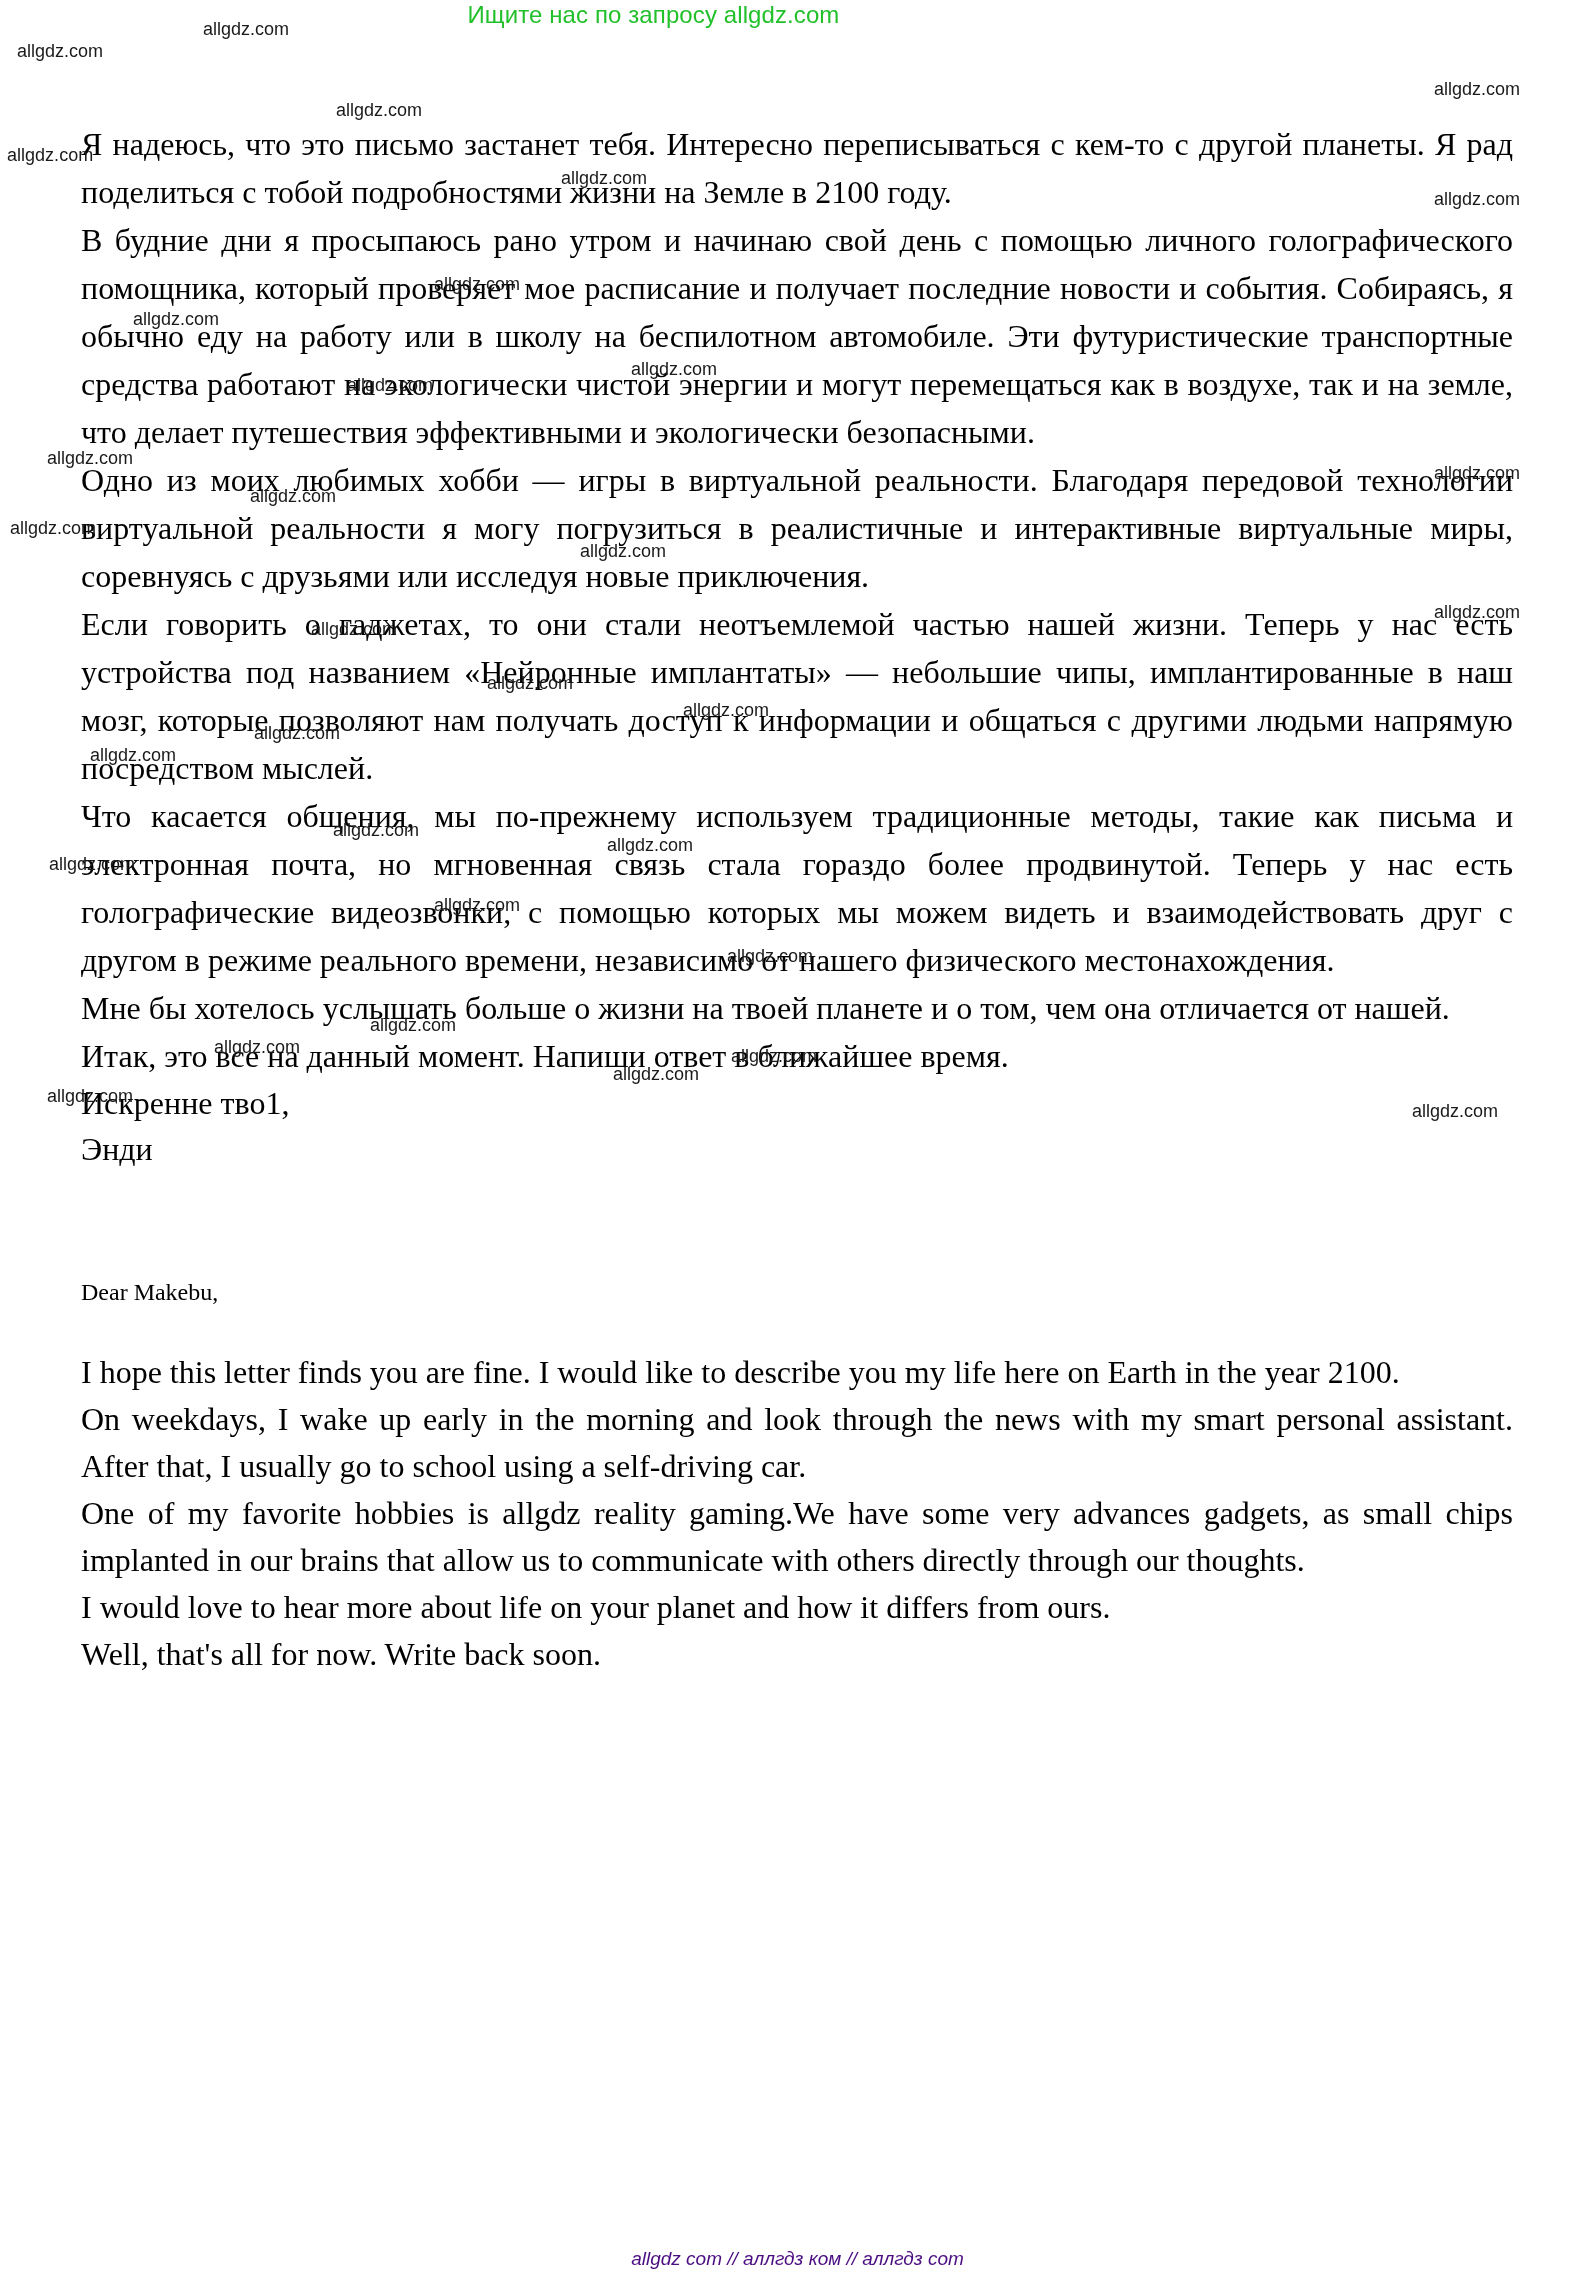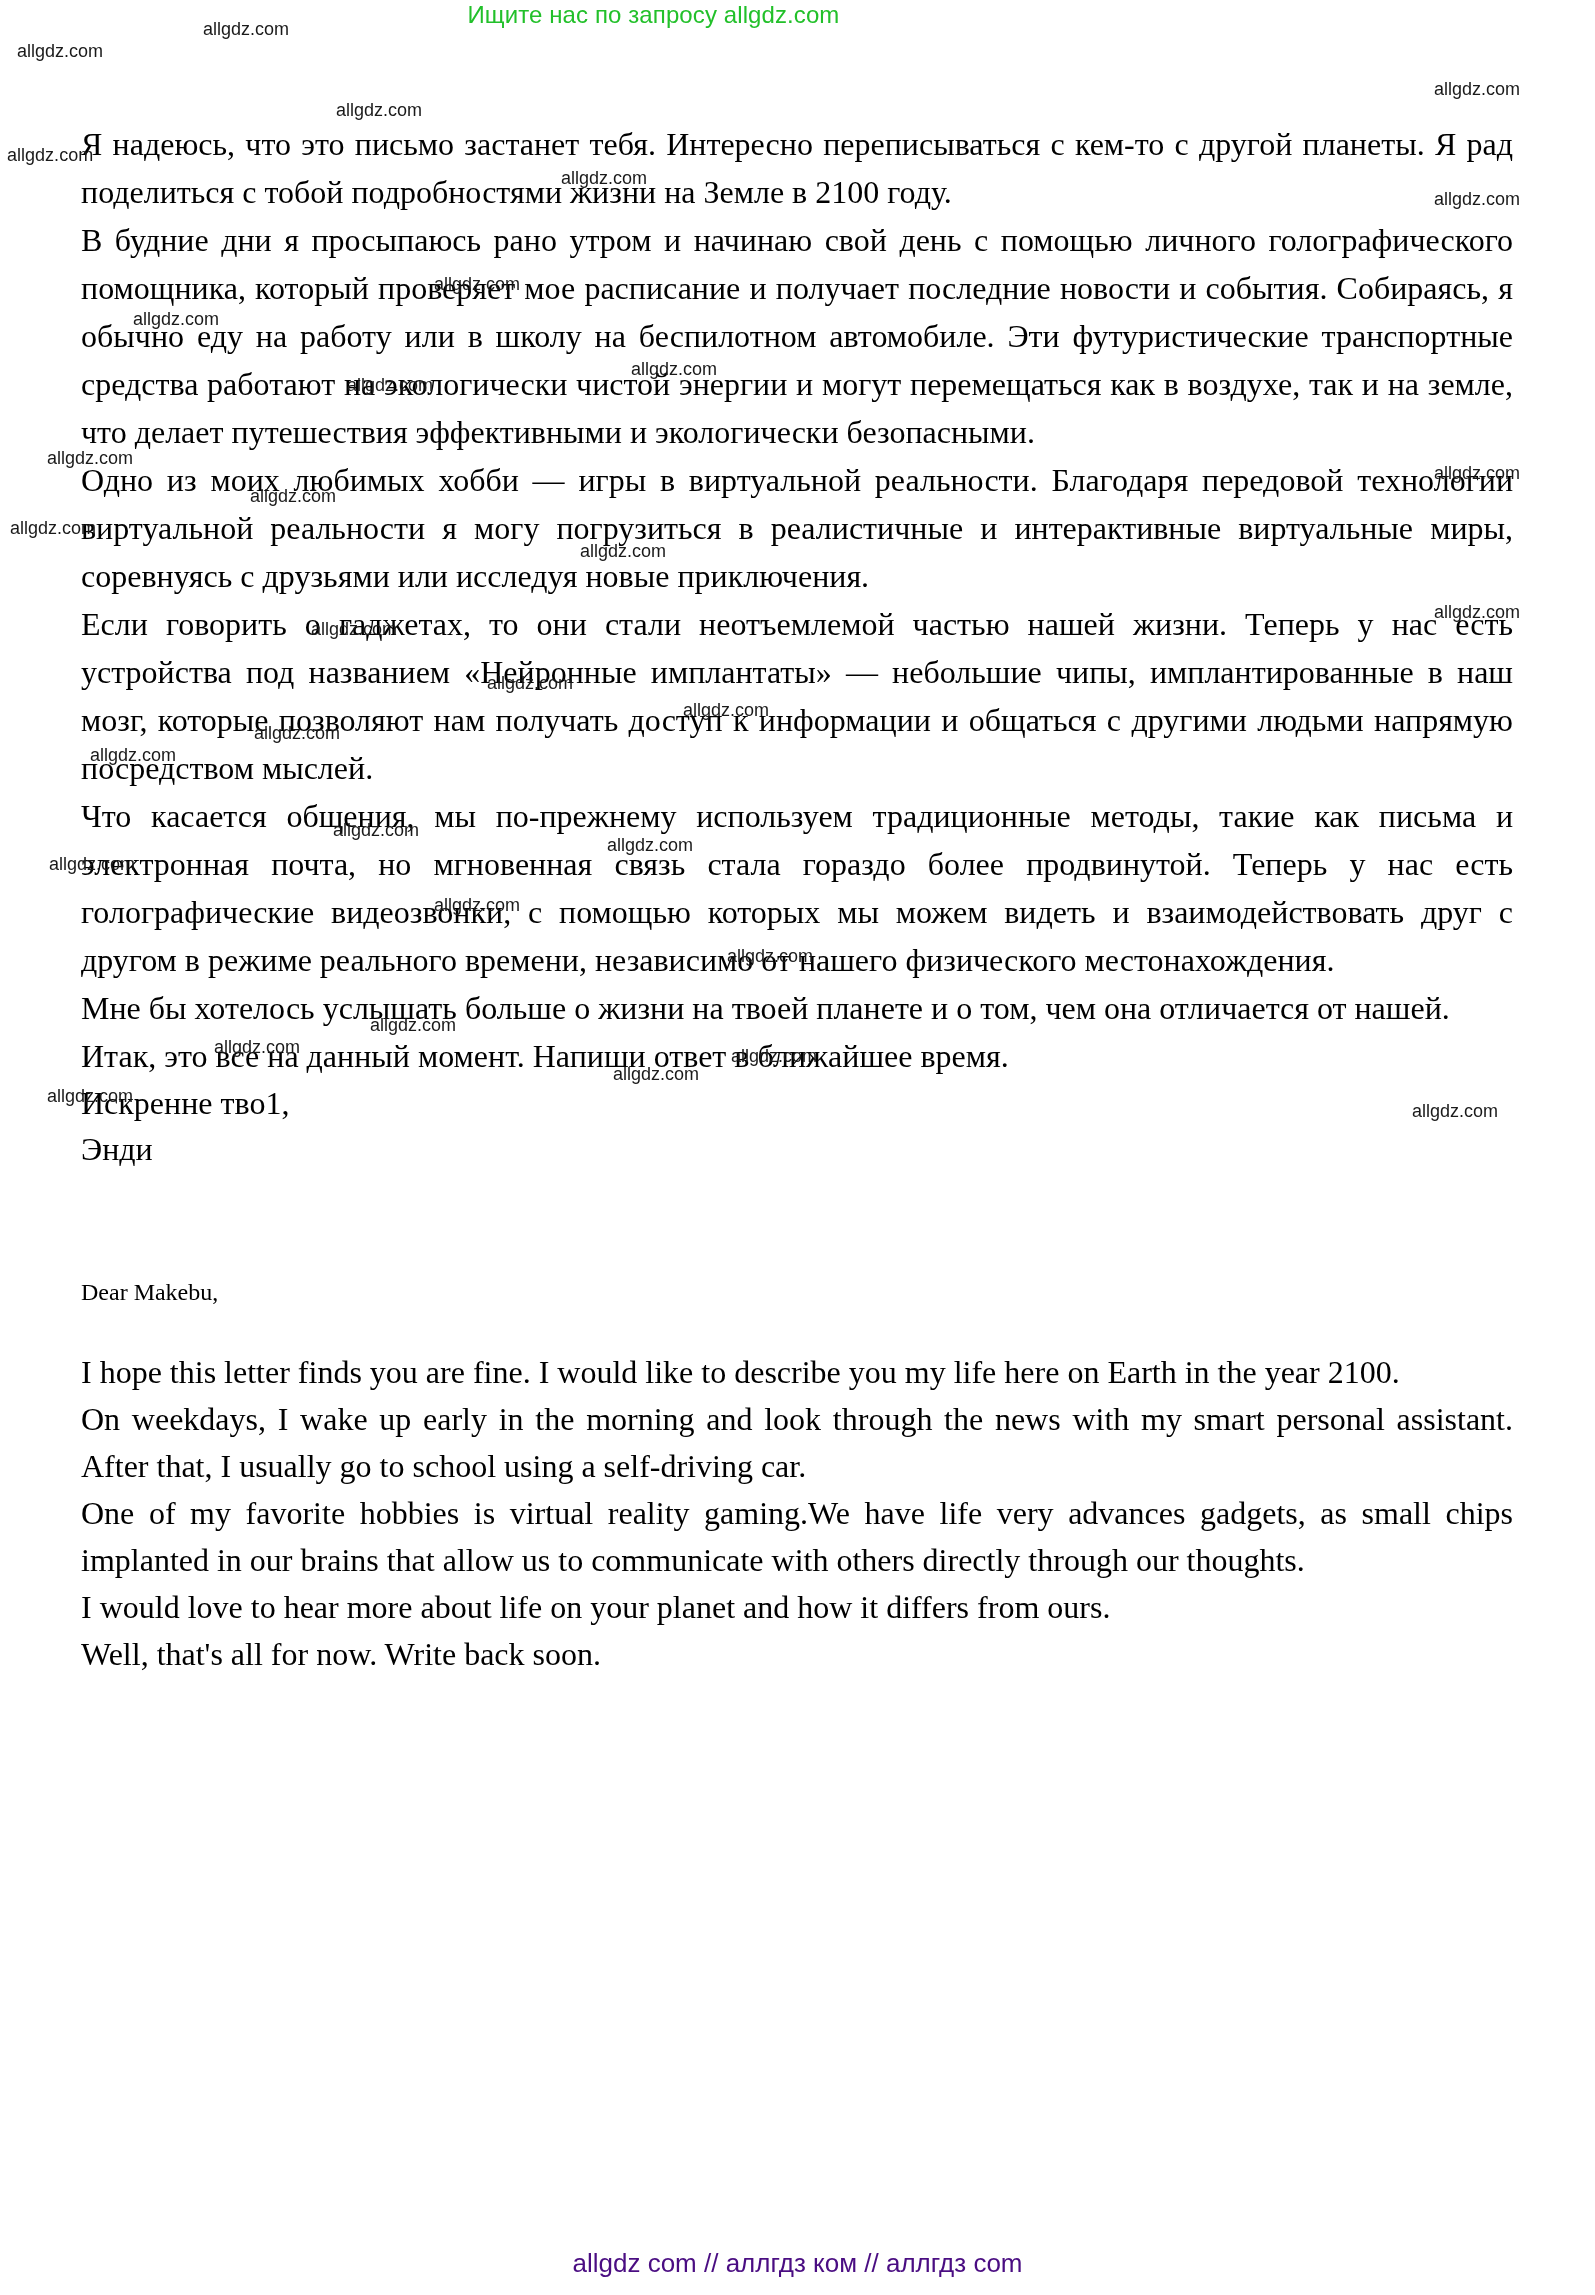--- a/index.html
+++ b/index.html
@@ -36,23 +36,24 @@
     color: #22c02a;
     white-space: nowrap;
   }
   .promo-bottom {
     position: absolute;
     top: 2248px;
     left: 0;
     width: 1595px;
     text-align: center;
     font-family: "Liberation Sans", "DejaVu Sans", sans-serif;
-    font-size: 26px;
+    font-size: 19px;
     color: #4a0d82;
     white-space: nowrap;
+    font-style: italic;
   }
 
   
   .doc-body {
     position: absolute;
     left: 81px;
     top: 120px;
     width: 1432px;
   }
   .para {
@@ -125,21 +126,21 @@
 
     <div class="gap-md"></div>
 
     <div class="salutation">Dear Makebu,</div>
 
     <div class="gap-md"></div>
 
     <div class="eng">
       <p class="para">I hope this letter finds you are fine. I would like to describe you my life here on Earth in the year 2100.</p>
       <p class="para">On weekdays, I wake up early in the morning and look through the news with my smart personal assistant. After that, I usually go to school using a self-driving car.</p>
-      <p class="para">One of my favorite hobbies is virtual reality gaming.We have life very advances gadgets, as small chips implanted in our brains that allow us to communicate with others directly through our thoughts.</p>
+      <p class="para">One of my favorite hobbies is allgdz reality gaming.We have some very advances gadgets, as small chips implanted in our brains that allow us to communicate with others directly through our thoughts.</p>
       <p class="para last-natural">I would love to hear more about life on your planet and how it differs from ours.</p>
       <p class="para last-natural">Well, that's all for now. Write back soon.</p>
     </div>
 
   </div>
 
   <div id="watermark-layer">
       <div class="wm" style="left: 203px; top: 19px;">allgdz.com</div>
       <div class="wm" style="left: 17px; top: 41px;">allgdz.com</div>
       <div class="wm" style="left: 1434px; top: 79px;">allgdz.com</div>

